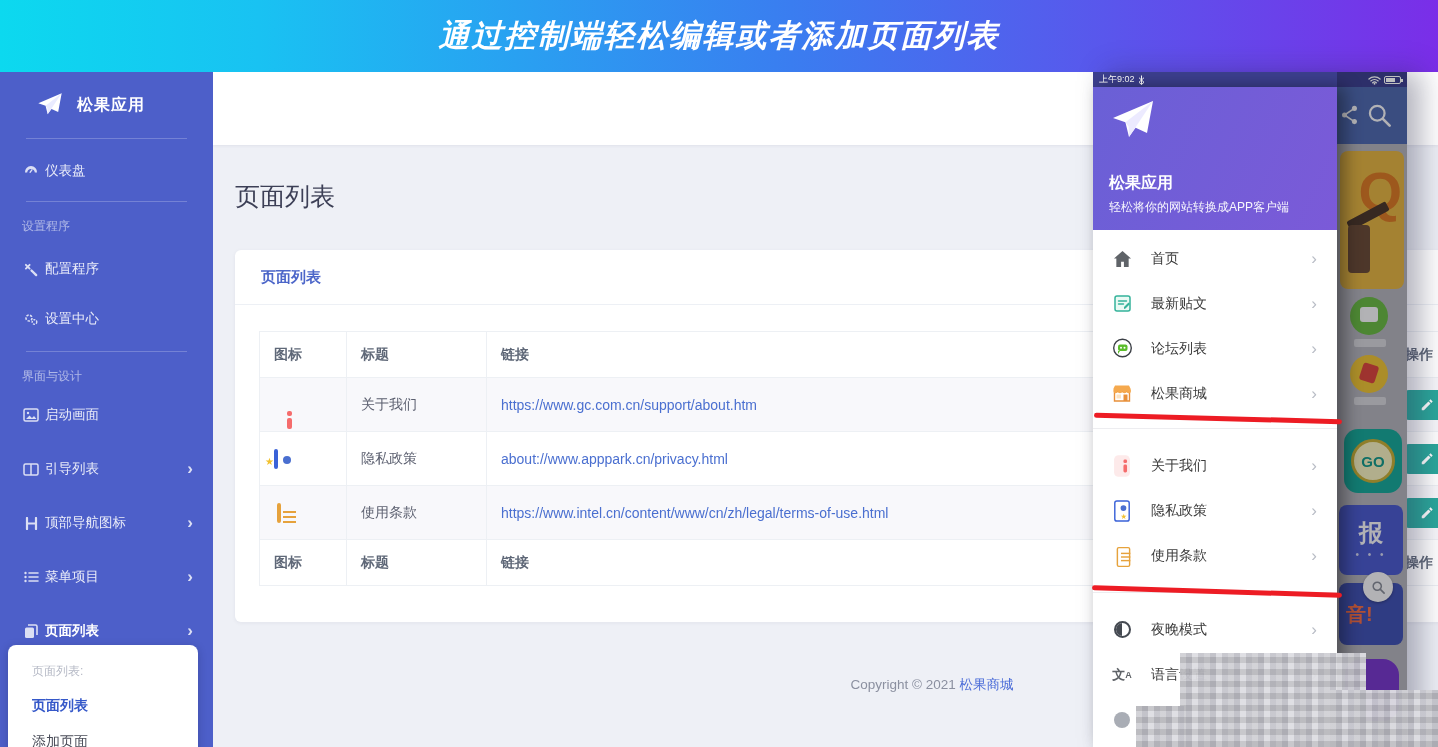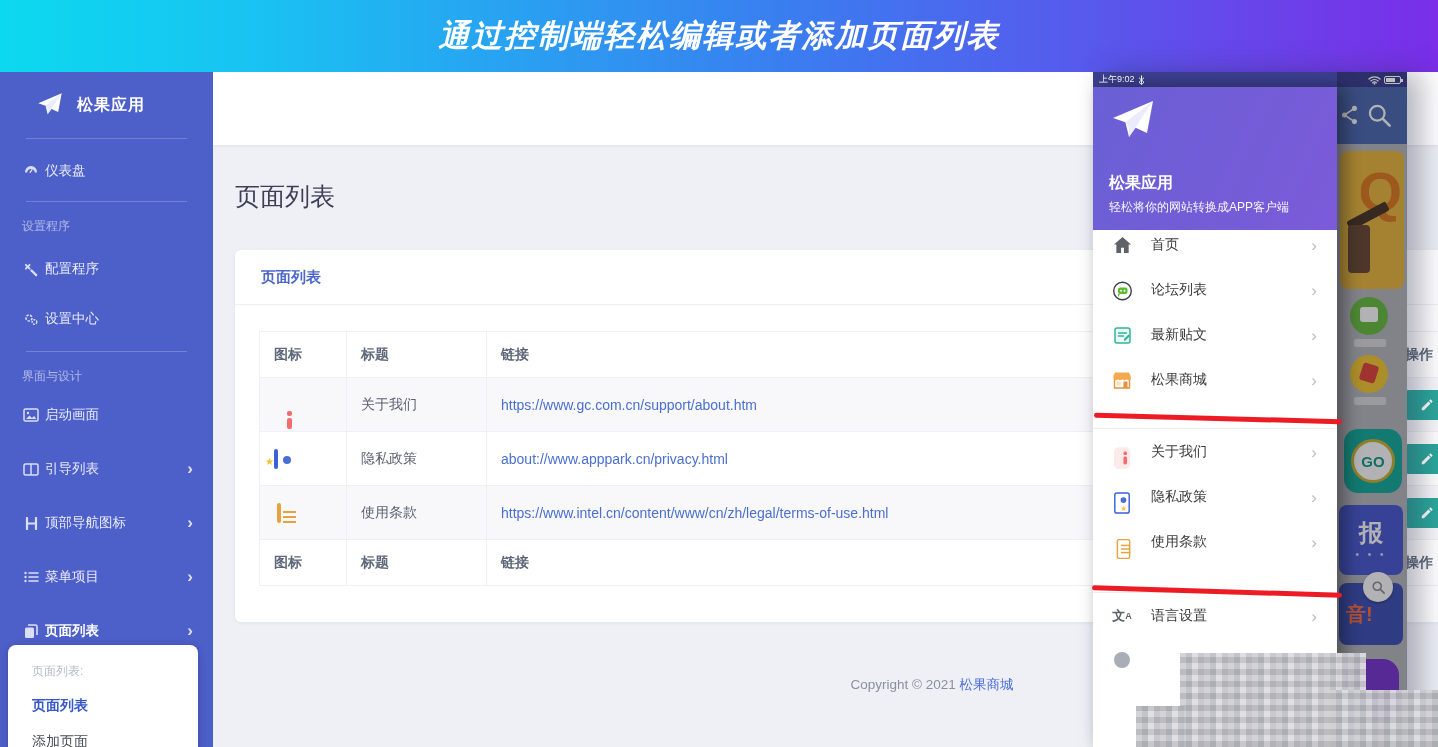--- a/index.html
+++ b/index.html
@@ -78,21 +78,21 @@
 
   .p-drawer { position:absolute; left:0; top:15px; width:244px; height:660px; background:#fff;
     box-shadow:8px 0 16px rgba(0,0,0,.4); }
   .d-head { height:143px; background:linear-gradient(115deg,#6a60d6,#7b5ad8); position:relative; color:#fff; padding:0 16px; }
   .d-appname { position:absolute; left:16px; top:86px; font-size:16px; font-weight:700; }
   .d-tagline { position:absolute; left:16px; top:112px; font-size:12px; color:rgba(255,255,255,.95); }
   .dm-group{padding:6px 0 12px}
   .dm-group.g2{padding:14px 0 14px}
   .dm-group.g3{padding:14px 0 0}
   .dm-divider{height:1px;background:#ededf0;margin:0 0;}
-  .dm-item { height:45px; display:flex; align-items:flex-start; padding:0 20px 0 18px; cursor:pointer; }
+  .dm-item { height:45px; display:flex; align-items:center; padding:0 20px 0 18px; cursor:pointer; }
   .dm-item .dm-ic { width:22px; display:flex; justify-content:center; align-items:center; }
   .dm-item .dm-label { margin-left:18px; flex:1; font-size:14px; color:#3a3a3a; }
   .dm-item::after { content:"›"; color:#b9bdc6; font-size:17px; }
   .dm-item .tbl-ic { transform:scale(.72); transform-origin:center; }
   .ic-lang { font-size:13px; color:#5f6368; font-weight:700; }
   .ic-lang small{font-size:9px}
   .ic-night { width:17px; height:17px; border:2px solid #454a52; border-radius:50%; position:relative; overflow:hidden; }
   .ic-night::before{content:"";position:absolute;left:0;top:0;width:50%;height:100%;background:#454a52;}
   .ic-circle-gray{width:16px;height:16px;border-radius:50%;background:#a9adb5;}
 
@@ -104,21 +104,21 @@
   .t-game .q { position:absolute; right:2px; top:8px; font-size:56px; font-weight:700; color:#e07b20; }
   .t-game .gun { position:absolute; left:6px; top:60px; width:44px; height:10px; background:#4a3526; transform:rotate(-28deg); border-radius:2px; }
   .t-game .body { position:absolute; left:8px; top:74px; width:22px; height:48px; background:#6b4a33; border-radius:4px; }
   .circ { position:absolute; border-radius:50%; }
   .c-green { left:13px; top:210px; width:38px; height:38px; background:#6abf40; }
   .c-green::before{content:"";position:absolute;left:10px;top:10px;width:18px;height:15px;background:#fff;border-radius:3px;}
   .c-yellow { left:13px; top:268px; width:38px; height:38px; background:#f5c931; }
   .c-yellow::before{content:"";position:absolute;left:11px;top:9px;width:16px;height:18px;background:#e2453a;border-radius:3px;transform:rotate(18deg);}
   .txtbar { position:absolute; height:8px; border-radius:2px; background:rgba(255,255,255,.5); }
   .t-go { left:7px; top:342px; width:58px; height:64px; background:#14ad9b; border-radius:14px; display:flex; align-items:center; justify-content:center; }
-  .t-go .go-in { width:44px; height:44px; border-radius:50%; background:#ffffff; border:3px solid #cdb433; display:flex; align-items:center; justify-content:center; font-weight:700; font-size:15px; color:#0f9c8a;text-align:right; }
+  .t-go .go-in { width:44px; height:44px; border-radius:50%; background:#fef9c3; border:3px solid #cdb433; display:flex; align-items:center; justify-content:center; font-weight:700; font-size:15px; color:#0f9c8a;text-align:right; }
   .t-bao { left:2px; top:418px; width:64px; height:70px; background:#4a5bd2; color:#fff; text-align:center; }
   .t-bao .bao { font-size:24px; font-weight:700; margin-top:12px; }
   .t-bao .dots { font-size:10px; letter-spacing:3px; color:rgba(255,255,255,.8); }
   .t-yin { left:2px; top:496px; width:64px; height:62px; background:#3f51b5; }
   .t-yin .yin { position:absolute; left:7px; top:18px; font-size:20px; font-weight:700; color:#ff7043; }
   .search-fab { position:absolute; left:26px; top:485px; width:30px; height:30px; border-radius:50%; background:#fff; z-index:3;
     display:flex; align-items:center; justify-content:center; box-shadow:0 1px 3px rgba(0,0,0,.3); }
   .t-purple { left:8px; top:572px; width:54px; height:62px; background:#7a35cf; border-radius:16px; }
   .p-dim { position:absolute; inset:0; background:rgba(15,15,25,.32); z-index:5; }
 
@@ -397,42 +397,42 @@
         <div class="dm-item">
           <span class="dm-ic">
             <svg width="19" height="18" viewBox="0 0 20 19">
                 <path d="M10 1 1 9h2.5v9h5v-5.5h3V18h5V9H19z" fill="#5f6368"></path>
               </svg>
           </span>
           <span class="dm-label">首页</span>
         </div>
         <div class="dm-item">
           <span class="dm-ic">
+            <svg width="19" height="19" viewBox="0 0 19 19">
+                <rect x="2" y="2" width="15" height="15" rx="2" fill="#eafaf4" stroke="#35b39a" stroke-width="1.5"></rect>
+                <path d="M5.5 7h8M5.5 10h5" stroke="#35b39a" stroke-width="1.4" stroke-linecap="round"></path>
+                <path d="M11 13l4.5-4.5 1.5 1.5L12.5 14.5 11 15z" fill="#35b39a"></path>
+              </svg>
+          </span>
+          <span class="dm-label">最新贴文</span>
+        </div>
+        <div class="dm-item">
+          <span class="dm-ic">
             <svg width="21" height="21" viewBox="0 0 21 21">
                 <circle cx="10.5" cy="10" r="8.8" fill="#fff" stroke="#3b3f45" stroke-width="1.4"></circle>
                 <rect x="6" y="6.5" width="9.5" height="6.5" rx="2" fill="#5bbd2b"></rect>
                 <path d="M8 13l-2 3 0-3z" fill="#5bbd2b"></path>
                 <circle cx="9" cy="9.7" r="1" fill="#fff"></circle>
                 <circle cx="12.5" cy="9.7" r="1" fill="#fff"></circle>
               </svg>
           </span>
           <span class="dm-label">论坛列表</span>
         </div>
         <div class="dm-item">
           <span class="dm-ic">
-            <svg width="19" height="19" viewBox="0 0 19 19">
-                <rect x="2" y="2" width="15" height="15" rx="2" fill="#eafaf4" stroke="#35b39a" stroke-width="1.5"></rect>
-                <path d="M5.5 7h8M5.5 10h5" stroke="#35b39a" stroke-width="1.4" stroke-linecap="round"></path>
-                <path d="M11 13l4.5-4.5 1.5 1.5L12.5 14.5 11 15z" fill="#35b39a"></path>
-              </svg>
-          </span>
-          <span class="dm-label">最新贴文</span>
-        </div>
-        <div class="dm-item">
-          <span class="dm-ic">
             <svg width="20" height="19" viewBox="0 0 20 19">
                 <path d="M2.5 7.5h15V17h-15z" fill="#fff" stroke="#e8903a" stroke-width="1.4"></path>
                 <path d="M1.5 4.5 3 1.5h14l1.5 3 .5 2.5a2.2 2.2 0 0 1-4.4 0 2.2 2.2 0 0 1-4.4 0 2.2 2.2 0 0 1-4.4 0 2.2 2.2 0 0 1-4.4 0z" fill="#f5a94e"></path>
                 <rect x="11.5" y="10.5" width="4" height="6.5" fill="#e8903a"></rect>
                 <rect x="4.5" y="10.5" width="4.5" height="4" fill="#fde3c2"></rect>
               </svg>
           </span>
           <span class="dm-label">松果商城</span>
         </div>
       </div>
@@ -455,20 +455,26 @@
           <span class="dm-ic">
               <span class="tbl-ic ic-terms"></span>
             </span>
           <span class="dm-label">使用条款</span>
         </div>
       </div>
       <div class="dm-divider"></div>
 
       <div class="dm-group g3">
         <div class="dm-item">
+          <span class="dm-ic">
+              <span class="ic-night"></span>
+            </span>
+          <span class="dm-label">夜晚模式</span>
+        </div>
+        <div class="dm-item">
           <span class="dm-ic ic-lang">文<small>A</small></span>
           <span class="dm-label">语言设置</span>
         </div>
         <div class="dm-item">
           <span class="dm-ic">
               <span class="ic-circle-gray"></span>
             </span>
           <span class="dm-label"></span>
         </div>
       </div>

